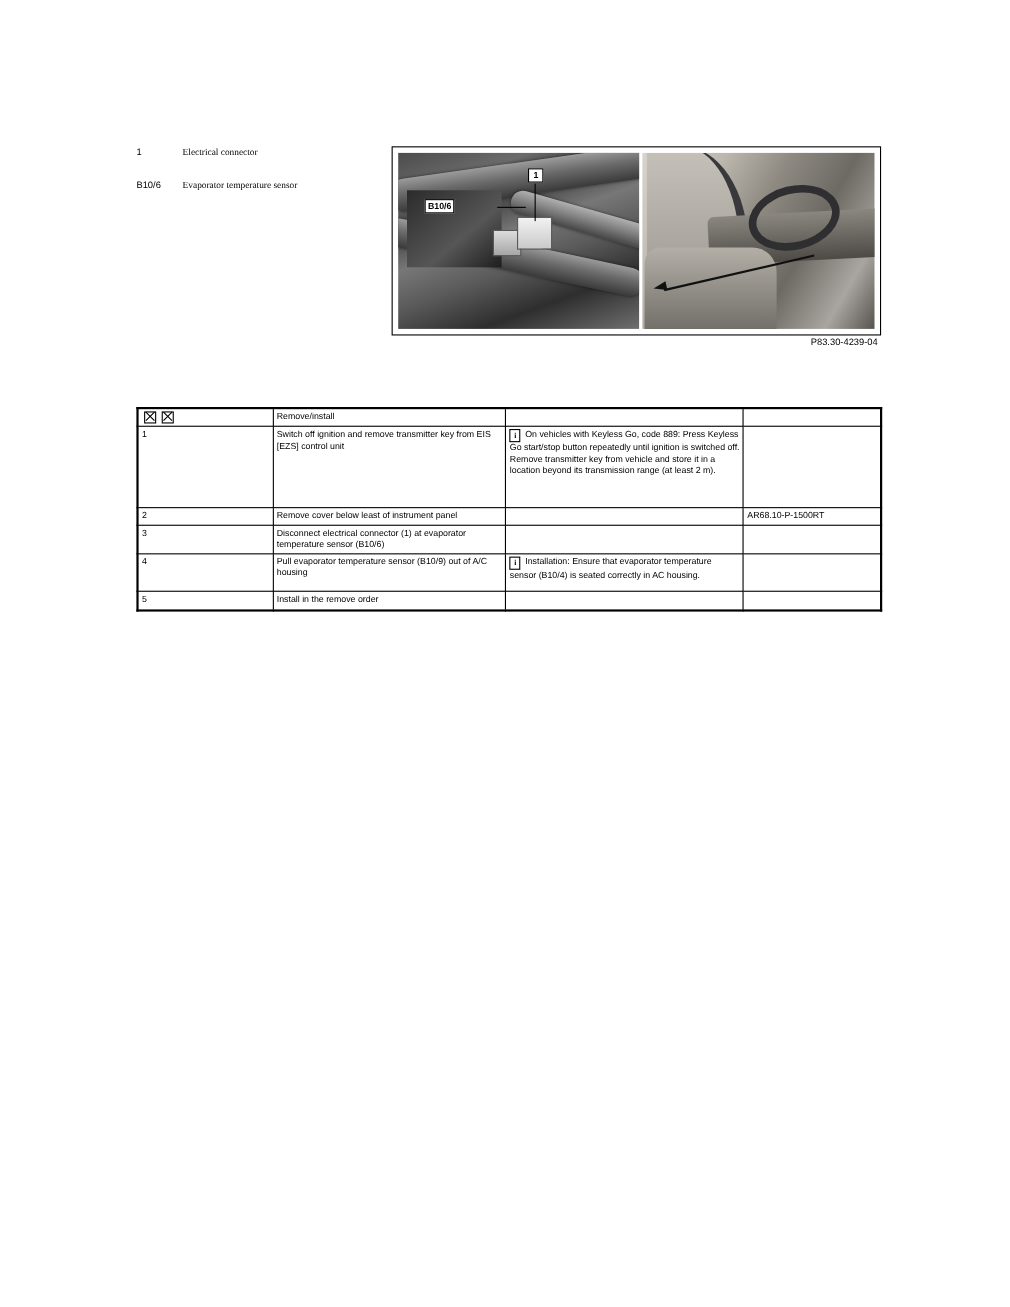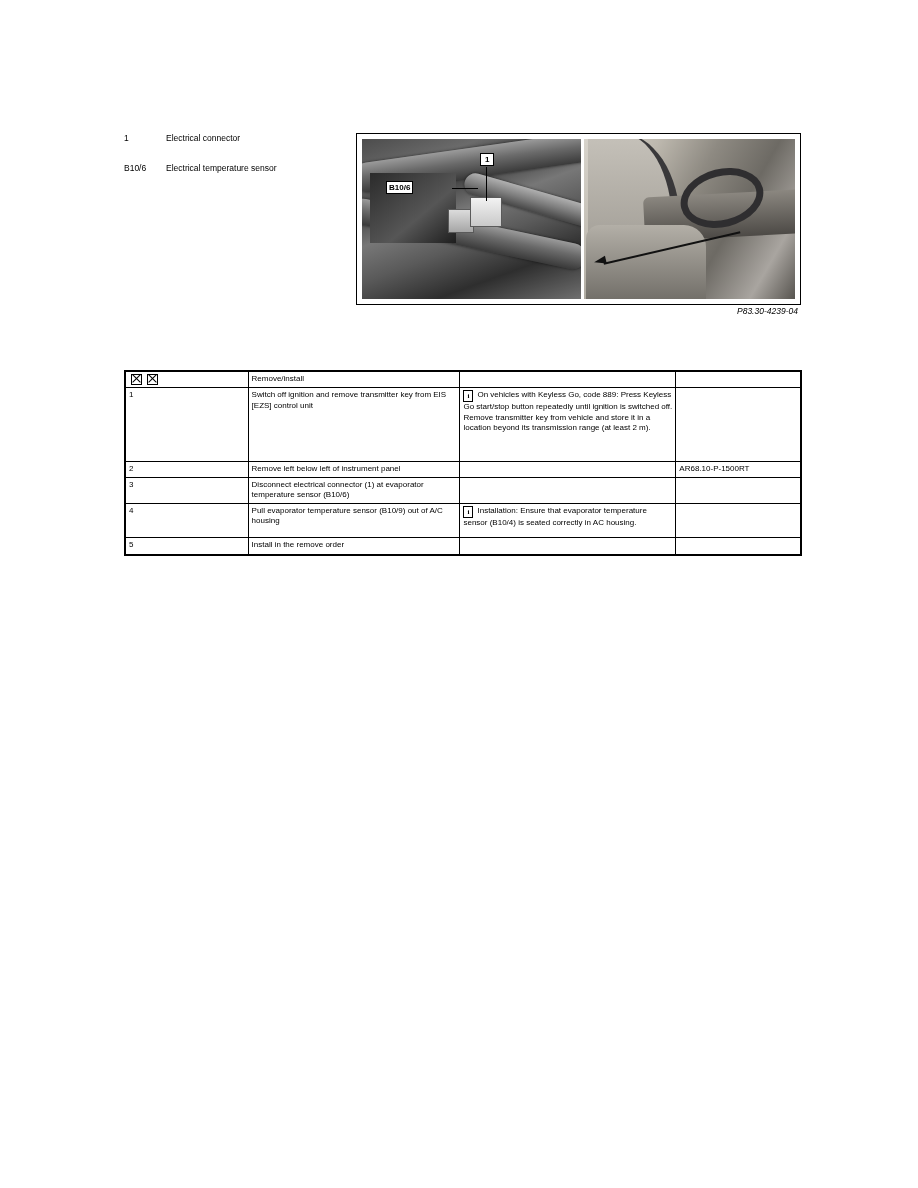--- a/index.html
+++ b/index.html
@@ -28,20 +28,21 @@
     margin-bottom: 18px;
     font-size: 8.5px;
     line-height: 12px;
   }
   .legend-key {
     width: 42px;
     flex: 0 0 42px;
   }
   .legend-text {
     flex: 1;
+    font-family: Liberation Serif, serif;
   }
 
   
   .figure {
     position: absolute;
     left: 356px;
     top: 133px;
     width: 445px;
     height: 172px;
     border: 1px solid #000;
@@ -175,21 +176,20 @@
     border-bottom: 4px solid transparent;
     border-right: 12px solid #111;
     transform: rotate(-13deg);
   }
 
   .figure-code {
     position: absolute;
     left: 737px;
     top: 306px;
     font-size: 8.5px;
-    font-style: italic;
   }
 
   
   .proc-table {
     position: absolute;
     left: 124px;
     top: 370px;
     width: 678px;
     border-collapse: collapse;
     border: 2px solid #000;
@@ -250,21 +250,21 @@
 </head>
 <body>
 
 <div class="legend">
   <div class="legend-row">
     <div class="legend-key">1</div>
     <div class="legend-text">Electrical connector</div>
   </div>
   <div class="legend-row">
     <div class="legend-key">B10/6</div>
-    <div class="legend-text">Electrical temperature sensor</div>
+    <div class="legend-text">Evaporator temperature sensor</div>
   </div>
 </div>
 
 <div class="figure">
   <div class="figure-inner">
 
     <div class="photo photo-left">
       <div class="hose hose-a"></div>
       <div class="hose hose-b"></div>
       <div class="blockdark"></div>
@@ -315,21 +315,21 @@
       <td>1</td>
       <td>Switch off ignition and remove transmitter key from EIS [EZS] control unit</td>
       <td class="note-cell">
         <span class="info-icon">i</span><span class="note-text">On vehicles   with Keyless   Go, code  889: Press Keyless Go start/stop button repeatedly until ignition is switched off. Remove transmitter key from vehicle and store it in a location beyond its transmission range (at least 2 m).</span>
       </td>
       <td></td>
     </tr>
 
     <tr>
       <td>2</td>
-      <td>Remove left below left of instrument panel</td>
+      <td>Remove cover below least of instrument panel</td>
       <td></td>
       <td>AR68.10-P-1500RT</td>
     </tr>
 
     <tr style="height:22px">
       <td>3</td>
       <td>Disconnect electrical connector (1) at evaporator temperature sensor (B10/6)</td>
       <td></td>
       <td></td>
     </tr>

